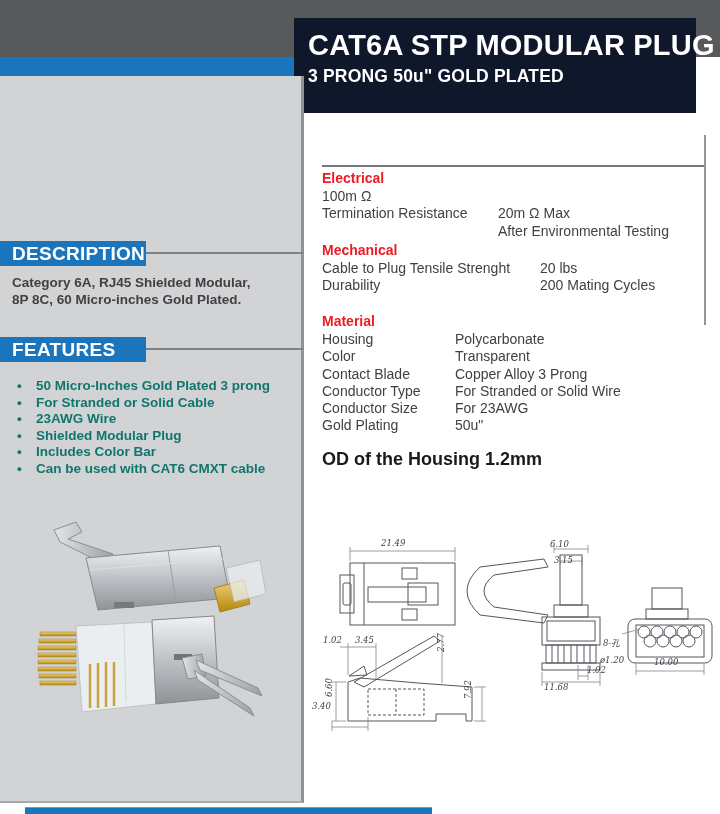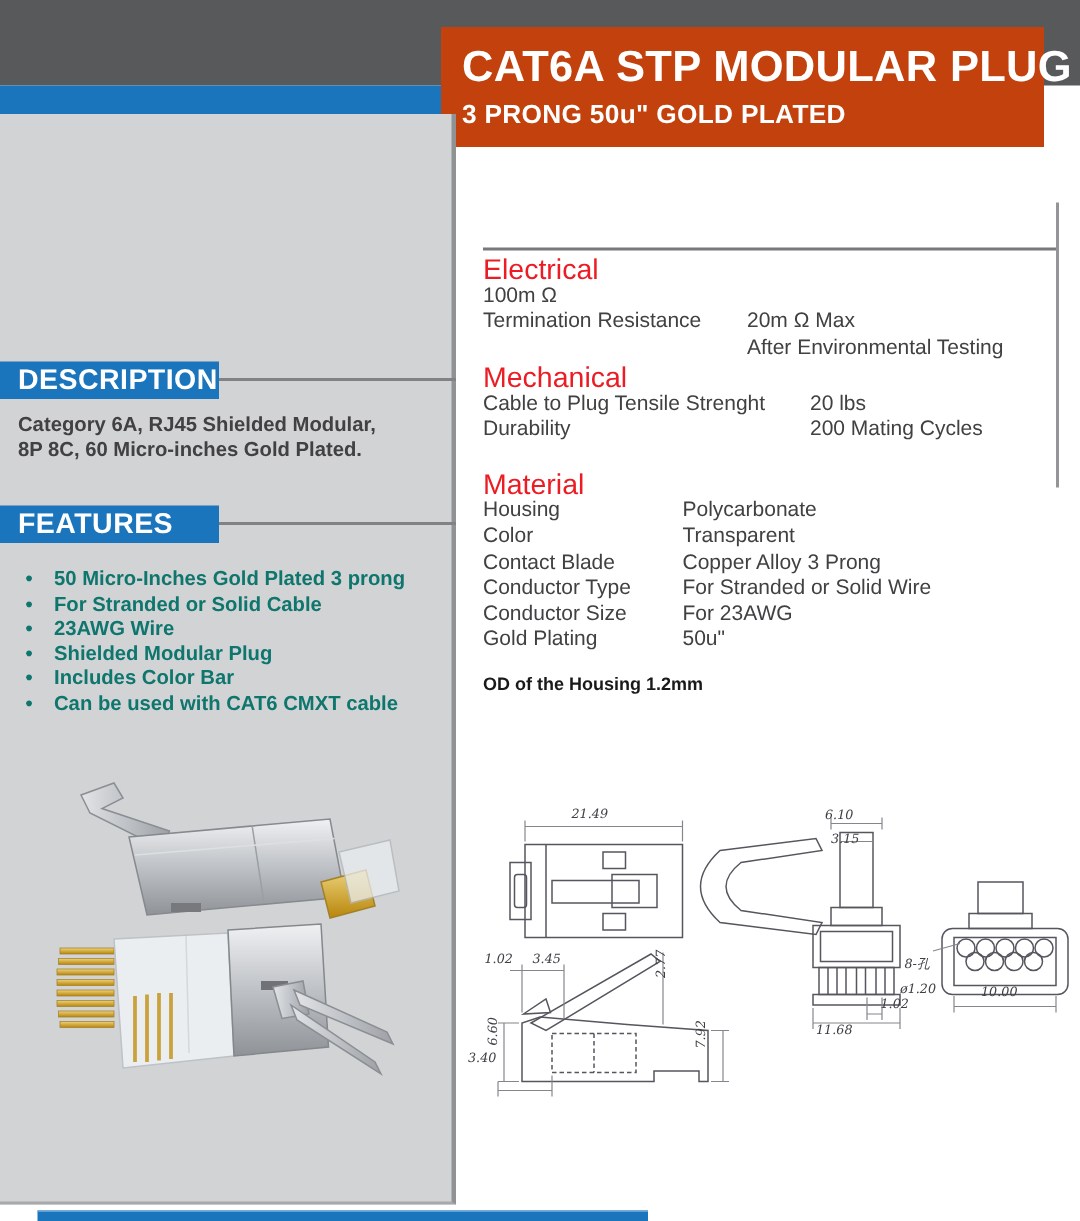--- a/index.html
+++ b/index.html
@@ -3,21 +3,21 @@
 <meta charset="utf-8">
 <style>
   html,body{margin:0;padding:0;background:#ffffff;}
   .page{position:relative;width:720px;height:814px;background:#ffffff;overflow:hidden;
         font-family:"Liberation Sans",sans-serif;}
   .abs{position:absolute;}
 
   
   #topbar{left:0;top:0;width:720px;height:57px;background:#58595b;}
   #ribbon{left:0;top:57px;width:296px;height:19px;background:#1b75bc;}
-  #hblock{left:294px;top:18px;width:402px;height:80px;background:#c2410c;
+  #hblock{left:294px;top:18px;width:402px;height:95px;background:#0f172a;
           box-sizing:border-box;padding:13px 0 0 14px;}
   #htitle{font-size:29px;font-weight:bold;color:#ffffff;line-height:1;letter-spacing:0.2px;white-space:nowrap;}
   #hsub{font-size:17.5px;font-weight:bold;color:#ffffff;margin-top:6px;letter-spacing:0.2px;white-space:nowrap;}
 
   
   #leftpanel{left:0;top:76px;width:301px;height:725px;background:#d2d3d5;
              border-right:3px solid #909396;border-bottom:2px solid #a7a9ac;}
   .banner{position:absolute;left:0;width:146px;height:25px;background:#1b75bc;color:#fff;
           font-weight:bold;font-size:19px;line-height:25px;box-sizing:border-box;padding-left:12px;letter-spacing:0.3px;}
   #descBanner{top:241px;}
@@ -26,27 +26,27 @@
   #descLine{top:252px;}
   #featLine{top:348px;}
   #descText{left:12px;top:274px;width:286px;font-size:13.5px;font-weight:bold;color:#414042;line-height:17px;}
   #featList{left:14px;top:378px;width:290px;font-size:13.5px;font-weight:bold;color:#0f766e;}
   .feat{position:relative;line-height:16.5px;padding-left:22px;}
   .feat::before{content:"\2022";position:absolute;left:3px;}
 
   
   #specRule{left:322px;top:165px;width:384px;height:2px;background:#77787b;}
   #specBorder{left:704px;top:135px;width:2px;height:190px;background:#939598;}
-  .redhead{position:absolute;left:322px;font-size:19px;font-weight:normal;color:#ec1c24;}
+  .redhead{position:absolute;left:322px;font-size:14px;font-weight:bold;color:#ec1c24;}
   #headElectrical{top:170px;} #headMechanical{top:242px;} #headMaterial{top:313px;}
   .specrows{position:absolute;left:322px;font-size:14px;color:#414042;}
   #rowsElectrical{top:188px;} #rowsMechanical{top:260px;} #rowsMaterial{top:331px;}
   .srow{display:flex;height:17.3px;line-height:17.3px;white-space:nowrap;}
   .lab176{width:176px;} .lab218{width:218px;} .lab133{width:133px;}
-  #odNote{left:322px;top:449px;font-size:12px;font-weight:bold;color:#1a1a1a;}
+  #odNote{left:322px;top:449px;font-size:18px;font-weight:bold;color:#1a1a1a;}
 
   
   #photoSvg{left:18px;top:512px;width:252px;height:228px;}
   #drawSvg{left:320px;top:535px;width:400px;height:200px;}
   .dim{position:absolute;font-family:"DejaVu Serif",serif;font-style:italic;font-size:8.5px;
        color:#3f4046;white-space:nowrap;line-height:9px;}
   .dimv{transform:rotate(-90deg);transform-origin:left top;}
 
   
   #bottombar{left:25px;top:807px;width:407px;height:7px;background:#1b75bc;border-top:1px solid #5ea0d8;}

